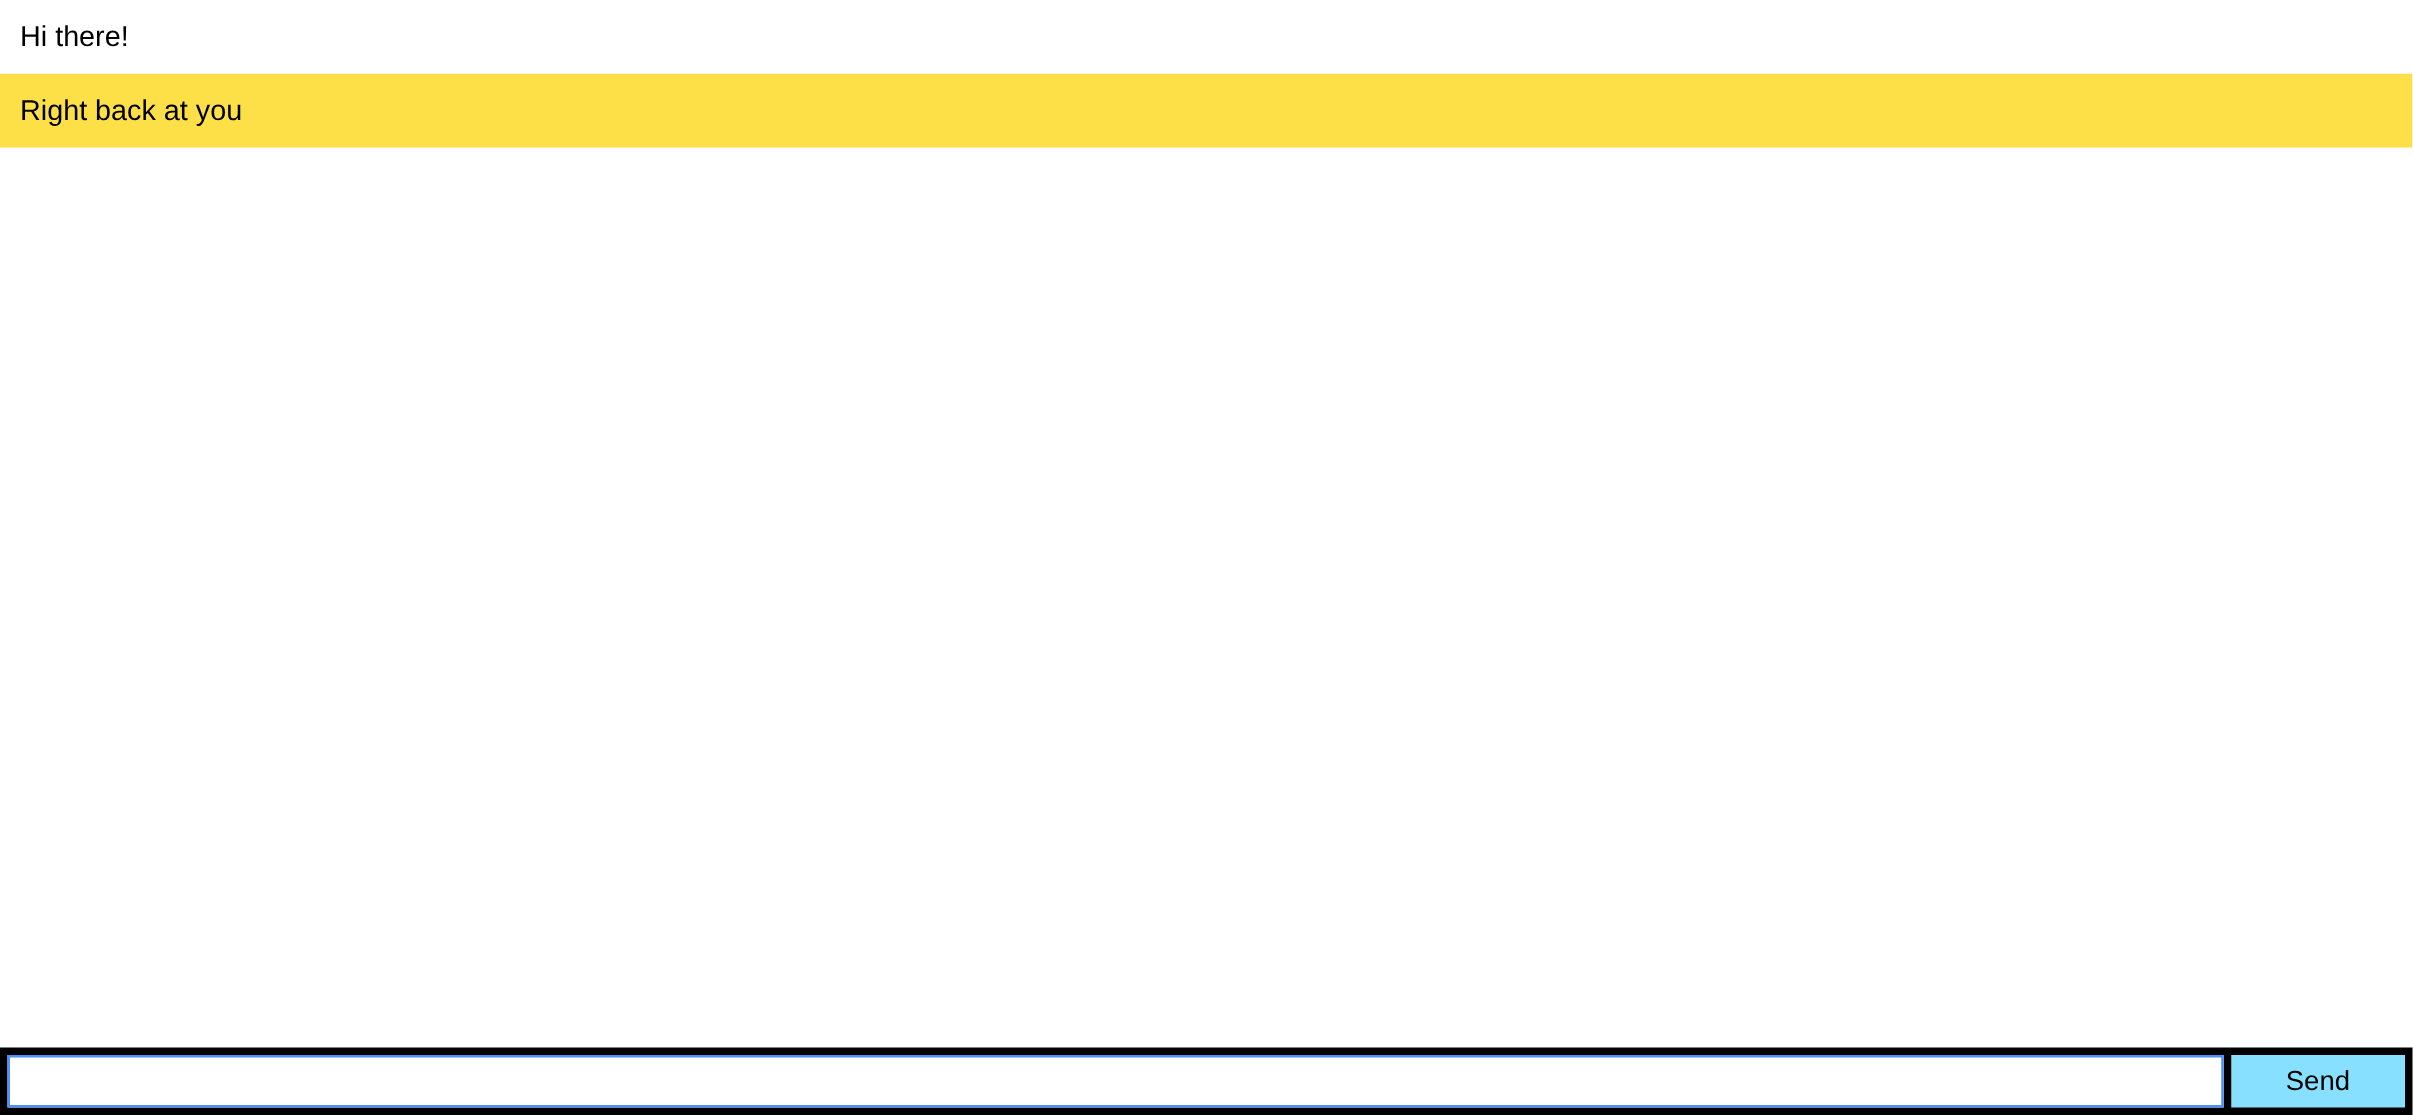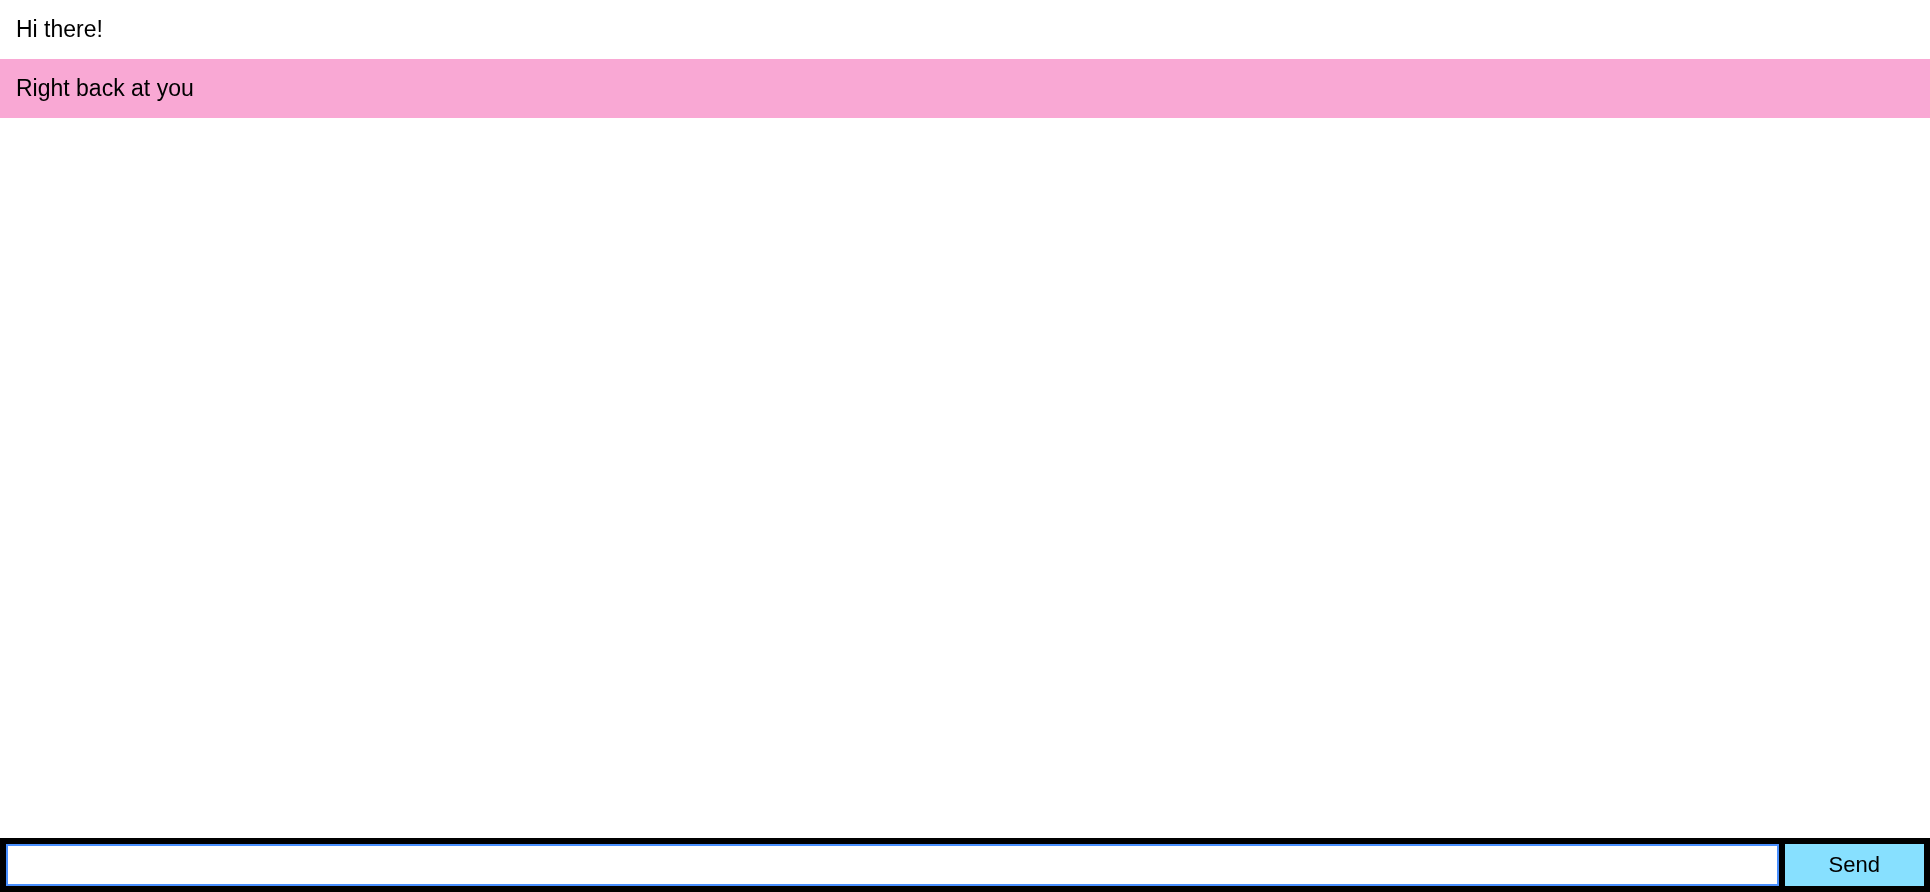--- a/index.html
+++ b/index.html
@@ -18,21 +18,21 @@
     .messages {
       flex: 1;
       overflow-y: auto;
     }
     .message {
       padding: 16px 16px;
       font-size: 23px;
       color: #000;
     }
     .message.odd {
-      background-color: #f9a8d4;
+      background-color: #fde047;
     }
     .input-bar {
       display: flex;
       background-color: #000;
       padding: 6px 6px;
       gap: 6px;
     }
     .message-input {
       flex: 1;
       font-size: 20px;

